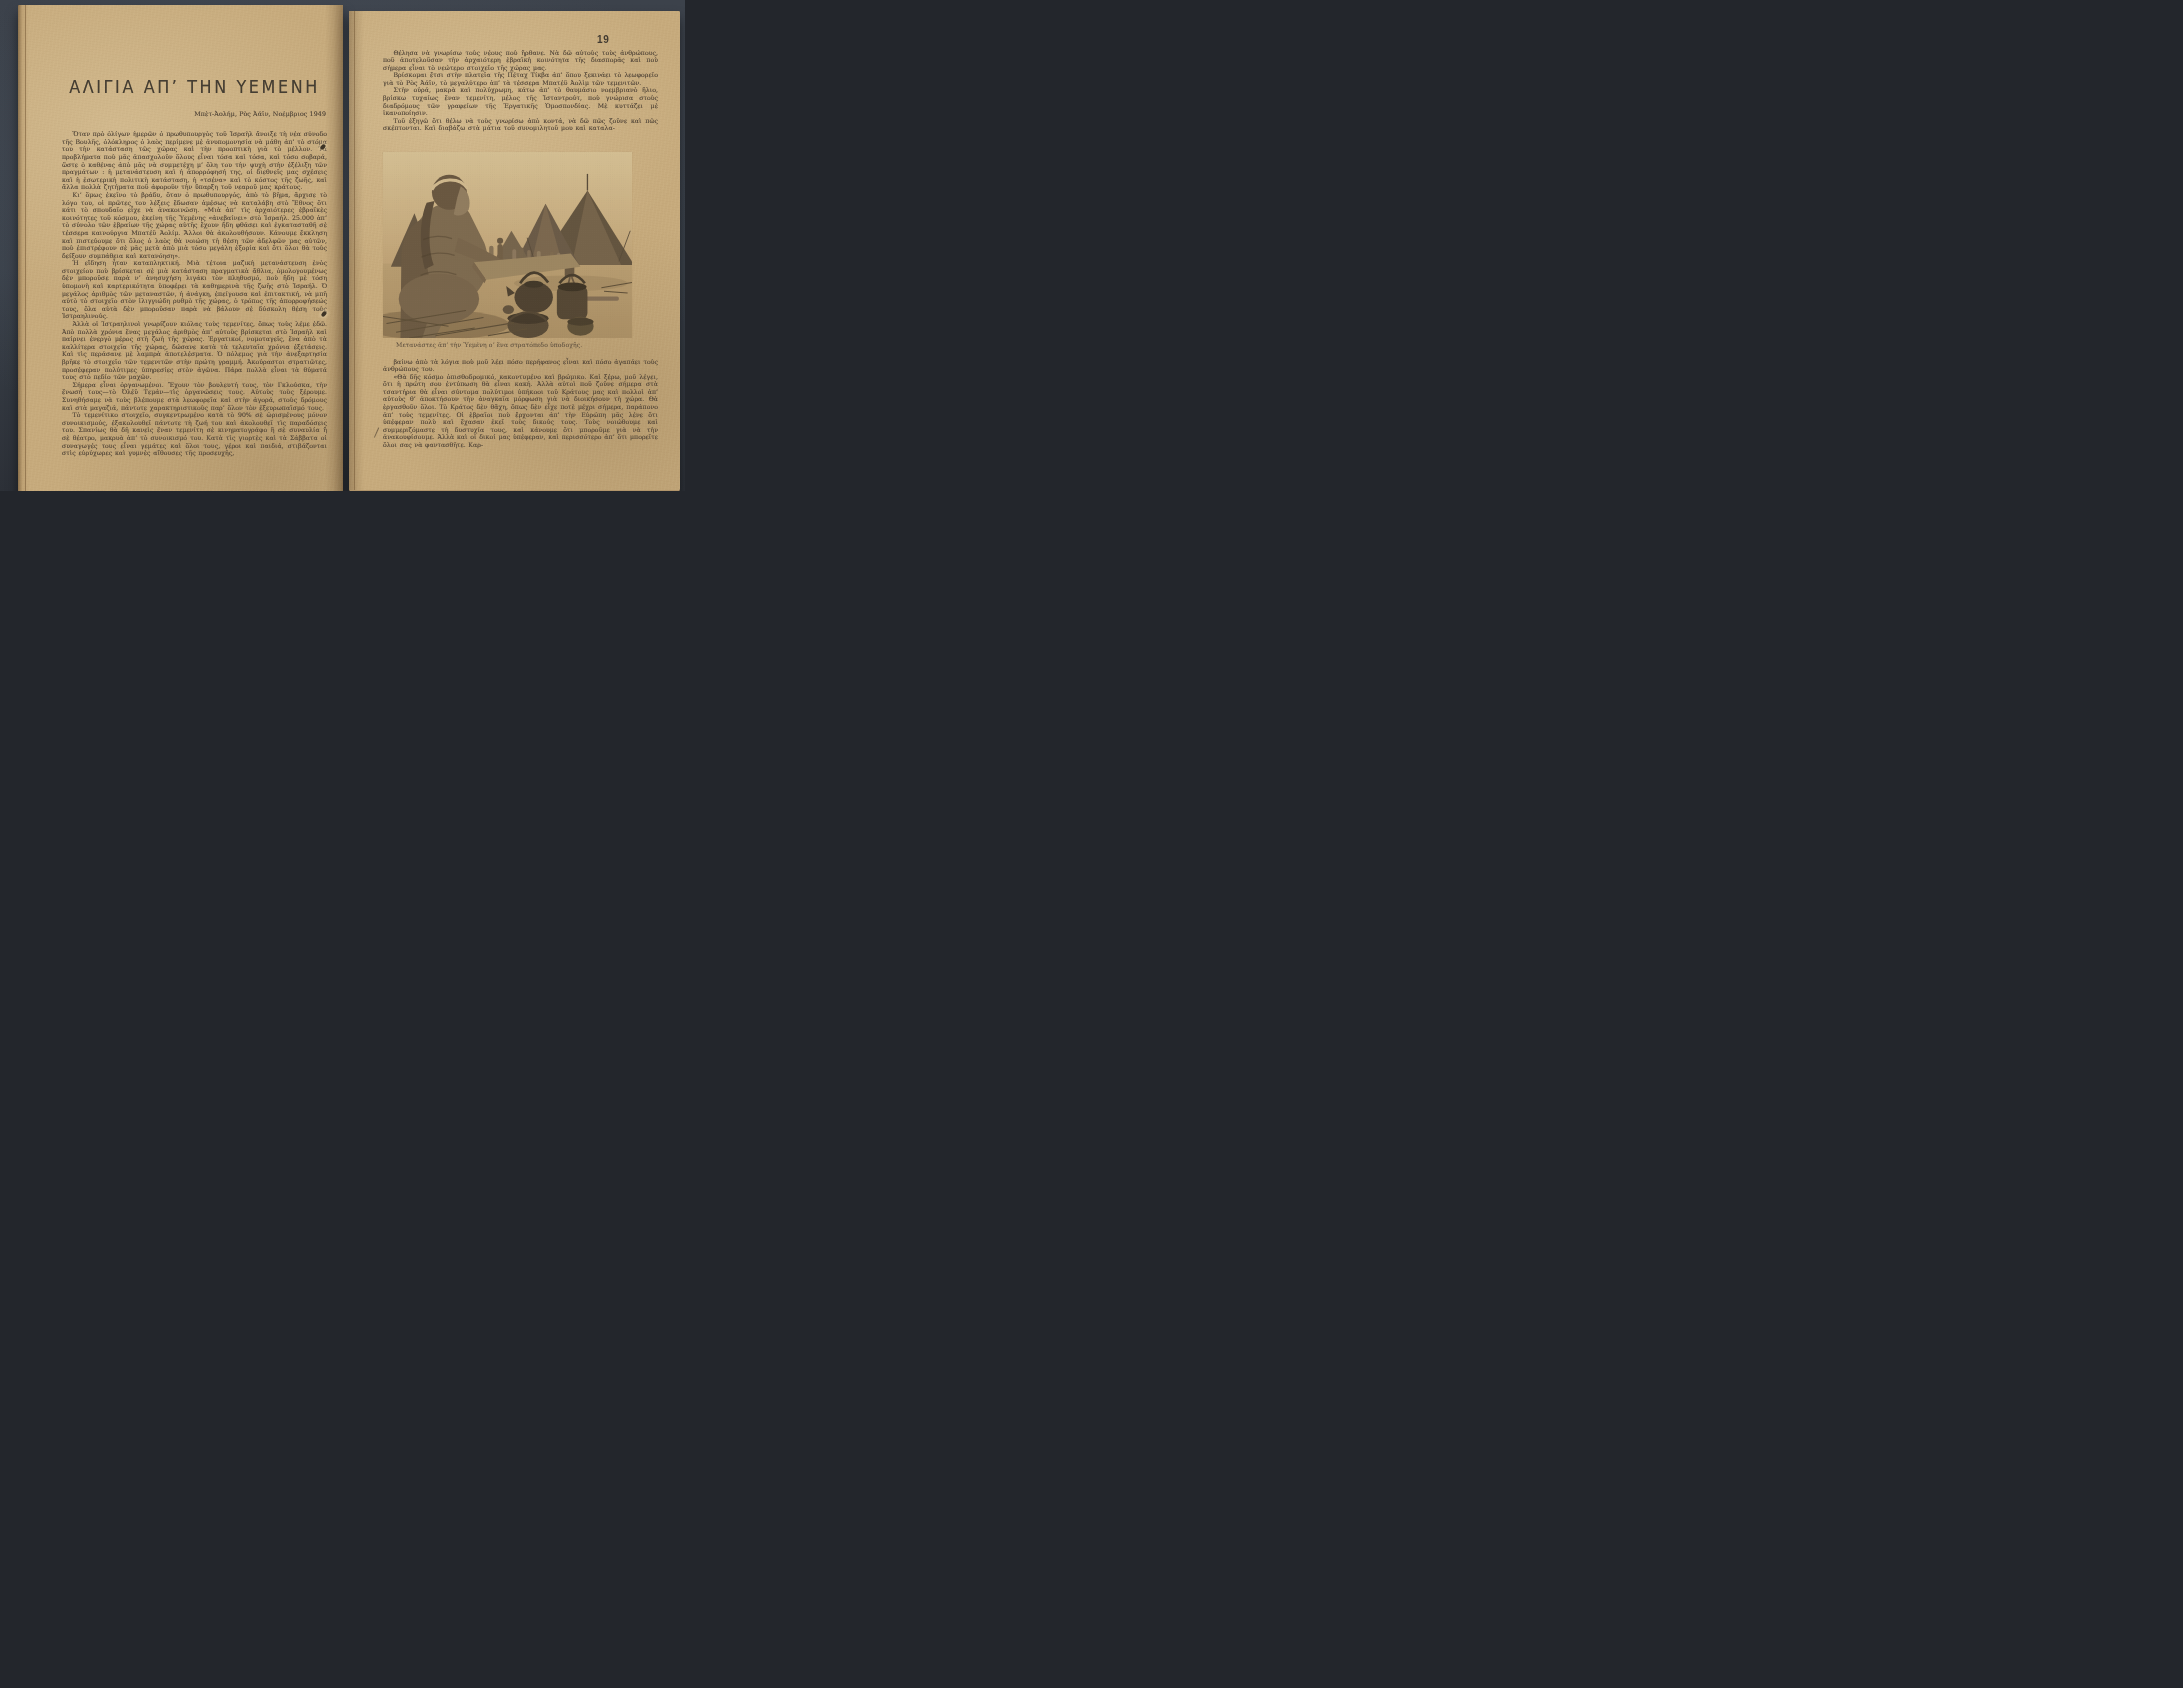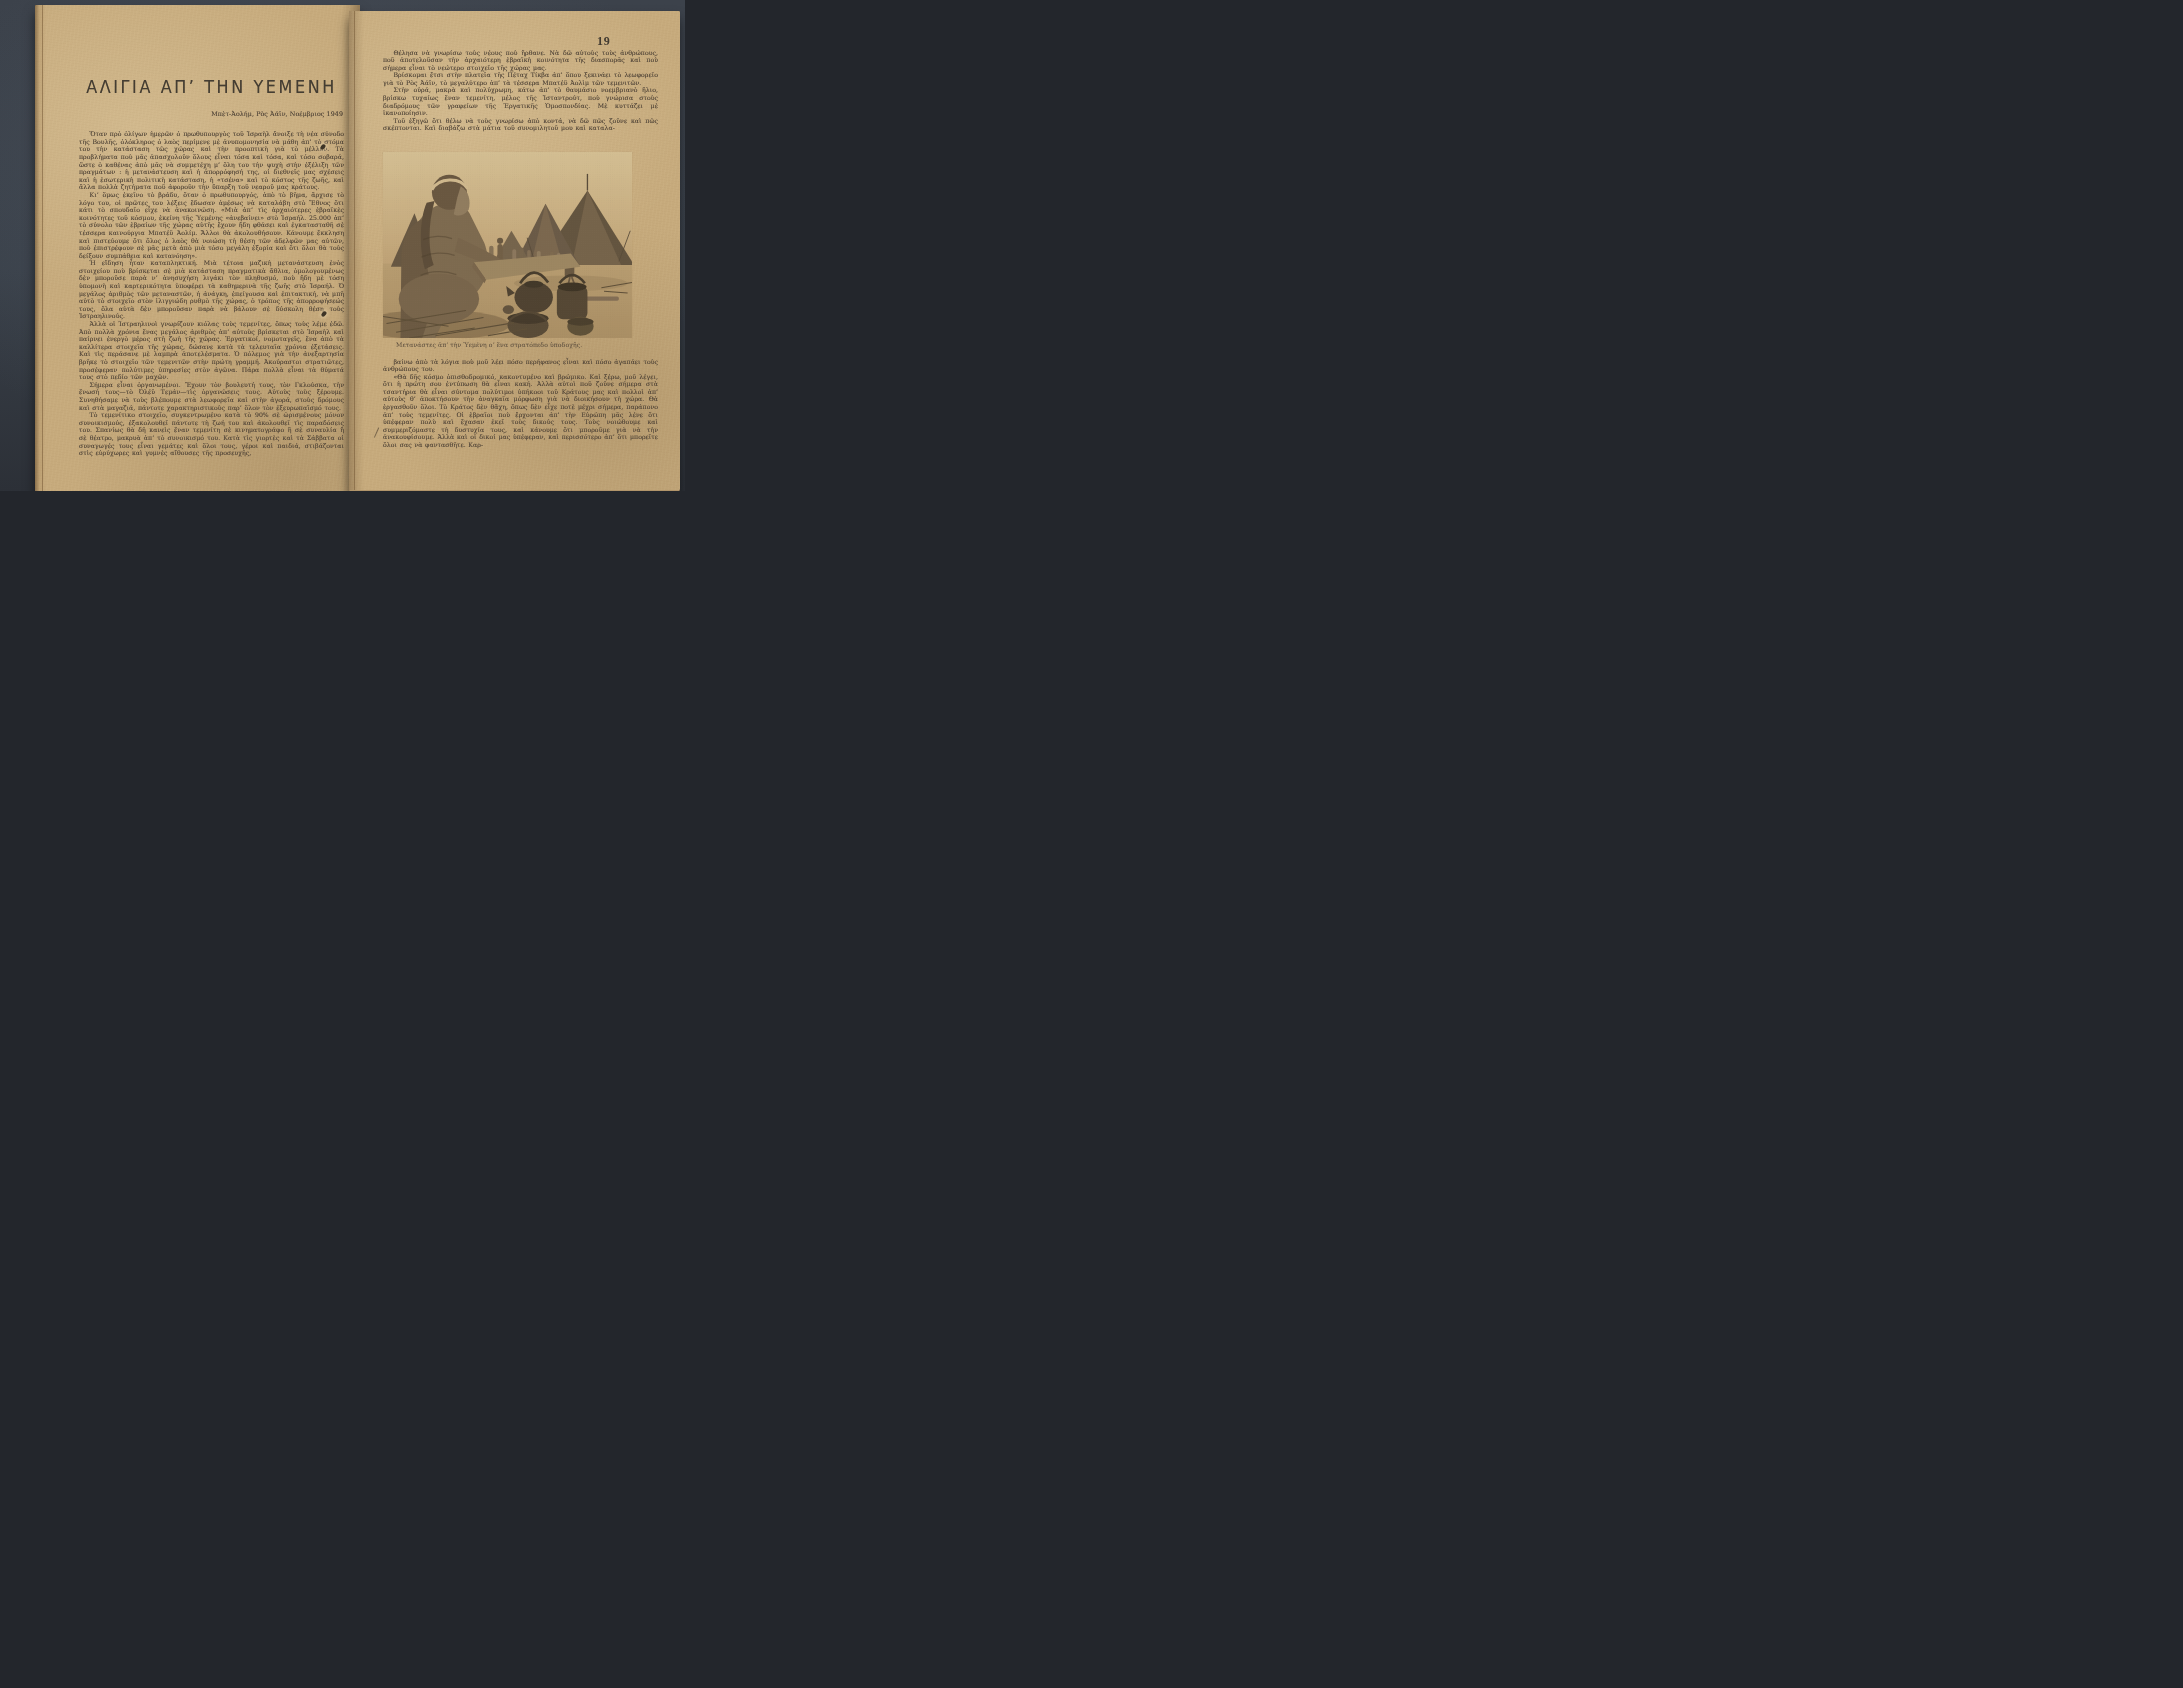--- a/index.html
+++ b/index.html
@@ -14,21 +14,21 @@
   .page{
     position:absolute;
     background:
       repeating-linear-gradient(7deg, rgba(120,90,50,.028) 0 0.9px, transparent 0.9px 2.6px),
       repeating-linear-gradient(97deg, rgba(255,240,200,.035) 0 1.3px, transparent 1.3px 3.5px),
       radial-gradient(393px 271px at 32% 22%, rgba(255,243,210,.20), transparent 62%),
       radial-gradient(358px 306px at 78% 82%, rgba(92,68,38,.16), transparent 60%),
       #c6aa7c;
     box-shadow: 0 1.7px 0 -0.4px #b1946a, 0 3.9px 0 -1.3px #8f7650, 0 8.7px 11.4px rgba(0,0,0,.5);
   }
-  .page-left{left:35px;top:5.2px;width:325px;height:570px;border-radius:1.3px 0 0 1.3px;}
+  .page-left{left:18px;top:5.2px;width:325px;height:570px;border-radius:1.3px 0 0 1.3px;}
   .page-right{left:349px;top:10.5px;width:331px;height:479px;border-radius:0 1.3px 1.3px 0;}
   
   .page-left::before{
     content:"";position:absolute;left:0;top:0;bottom:0;width:11.4px;
     background:linear-gradient(90deg, rgba(90,64,34,.55), rgba(171,140,95,.35) 40%, transparent);
   }
   .fold-line{position:absolute;left:7px;top:0;bottom:0;width:0.9px;background:rgba(116,88,52,.55);}
   
   .page-left::after{
     content:"";position:absolute;right:0;top:0;bottom:0;width:18.3px;
@@ -56,21 +56,21 @@
     font-size:6.3px;text-align:right;letter-spacing:0.1px;
   }
   .textblock{position:absolute;font-size:6.2px;line-height:7.6px;text-align:justify;
     word-spacing:0.7px;letter-spacing:0.04px;}
   .textblock p{margin:0;text-indent:10.5px;}
   .tb-left{left:44px;top:125px;width:265px;}
   .tb-right-top{left:34px;top:38px;width:275px;}
   .tb-right-bottom{left:34px;top:347px;width:275px;}
   .pageno{
     position:absolute;left:248px;top:23.6px;
-    font-family:Liberation Serif, serif;font-size:12px;font-weight:600;
+    font-family:Liberation Sans, sans-serif;font-size:10px;font-weight:600;
     letter-spacing:0.7px;color:#423b31;
   }
   
   figure.photo{
     position:absolute;left:34px;top:141px;width:249px;height:186px;margin:0;
     box-shadow: inset 0 0 0 0.4px rgba(52,40,26,.55), inset 2.2px 0 2.6px -1.3px rgba(40,30,18,.7),
                 inset 0 2.6px 3.5px -1.7px rgba(40,30,18,.6), 0 0.4px 0.9px rgba(60,45,25,.4);
     overflow:hidden;
   }
   figure.photo svg{display:block;width:100%;height:100%;}

